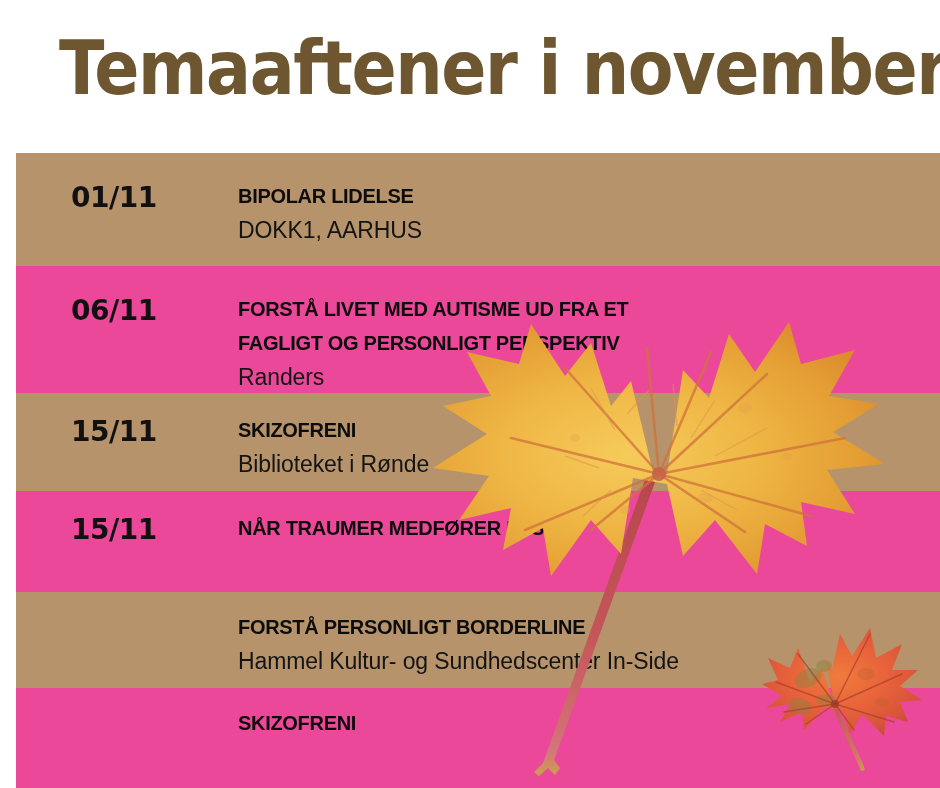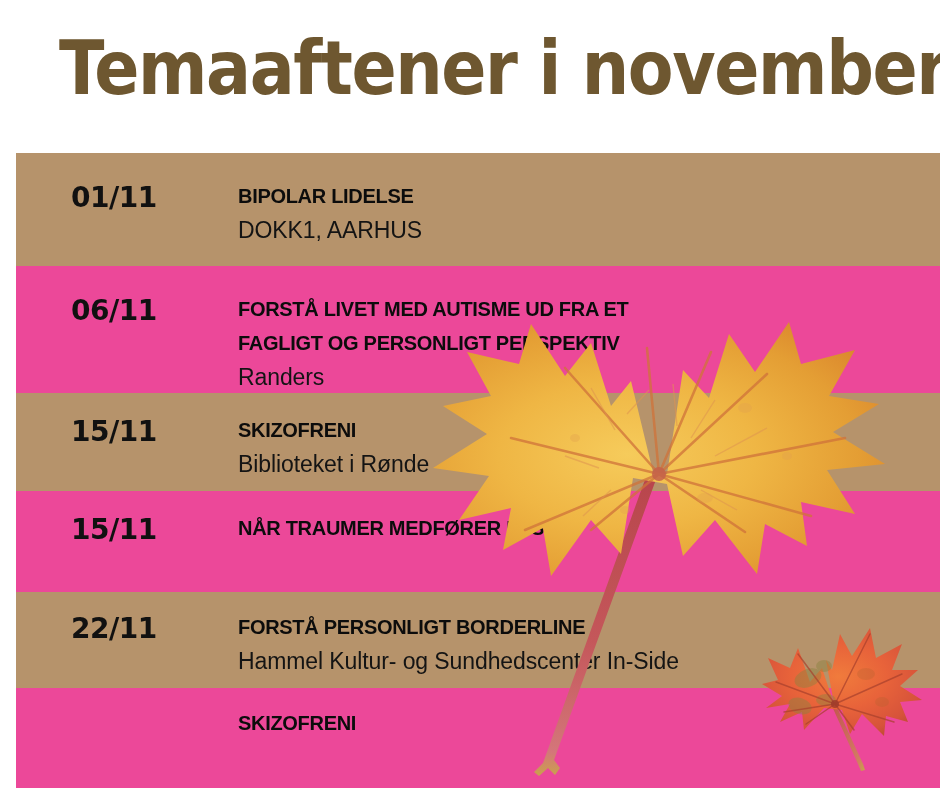--- a/index.html
+++ b/index.html
@@ -175,21 +175,20 @@
     </div>
 
     <div class="row cream" id="row-3">
       <div class="row-date">15/11</div>
       <div class="row-body">
         <div class="row-title">NÅR TRAUMER MEDFØRER PTSD</div>
       </div>
     </div>
 
     <div class="row brown" id="row-4">
-      <div class="row-date">22/11</div>
       <div class="row-body">
         <div class="row-title">FORSTÅ PERSONLIGT BORDERLINE</div>
         <div class="row-venue">Hammel Kultur- og Sundhedscenter In-Side</div>
       </div>
     </div>
 
     <div class="row cream" id="row-5">
       <div class="row-body">
         <div class="row-title">SKIZOFRENI</div>
       </div>

